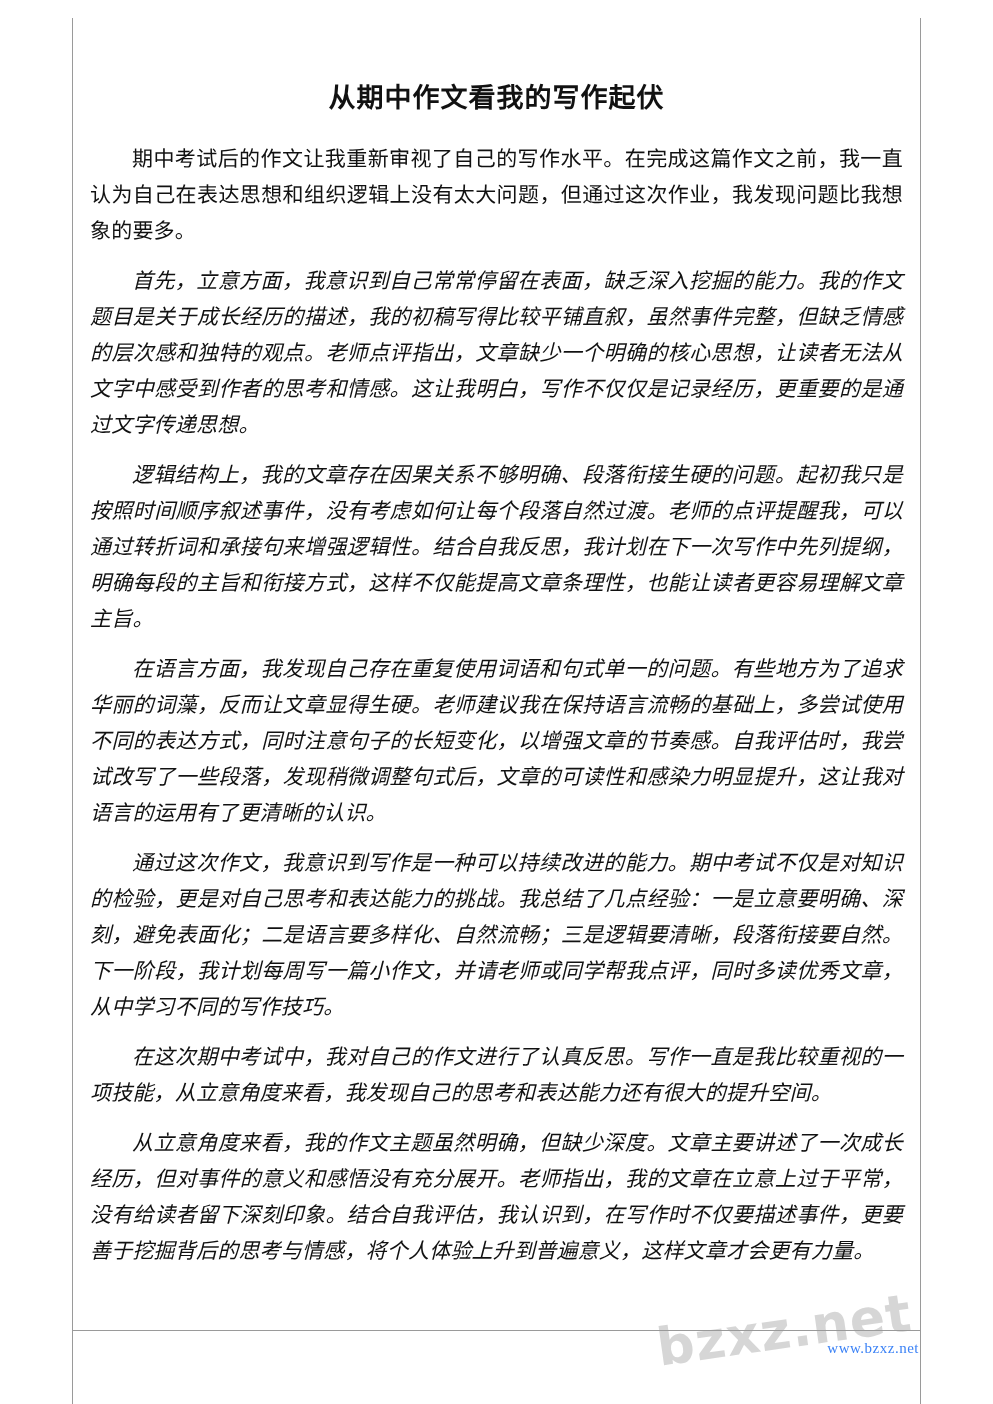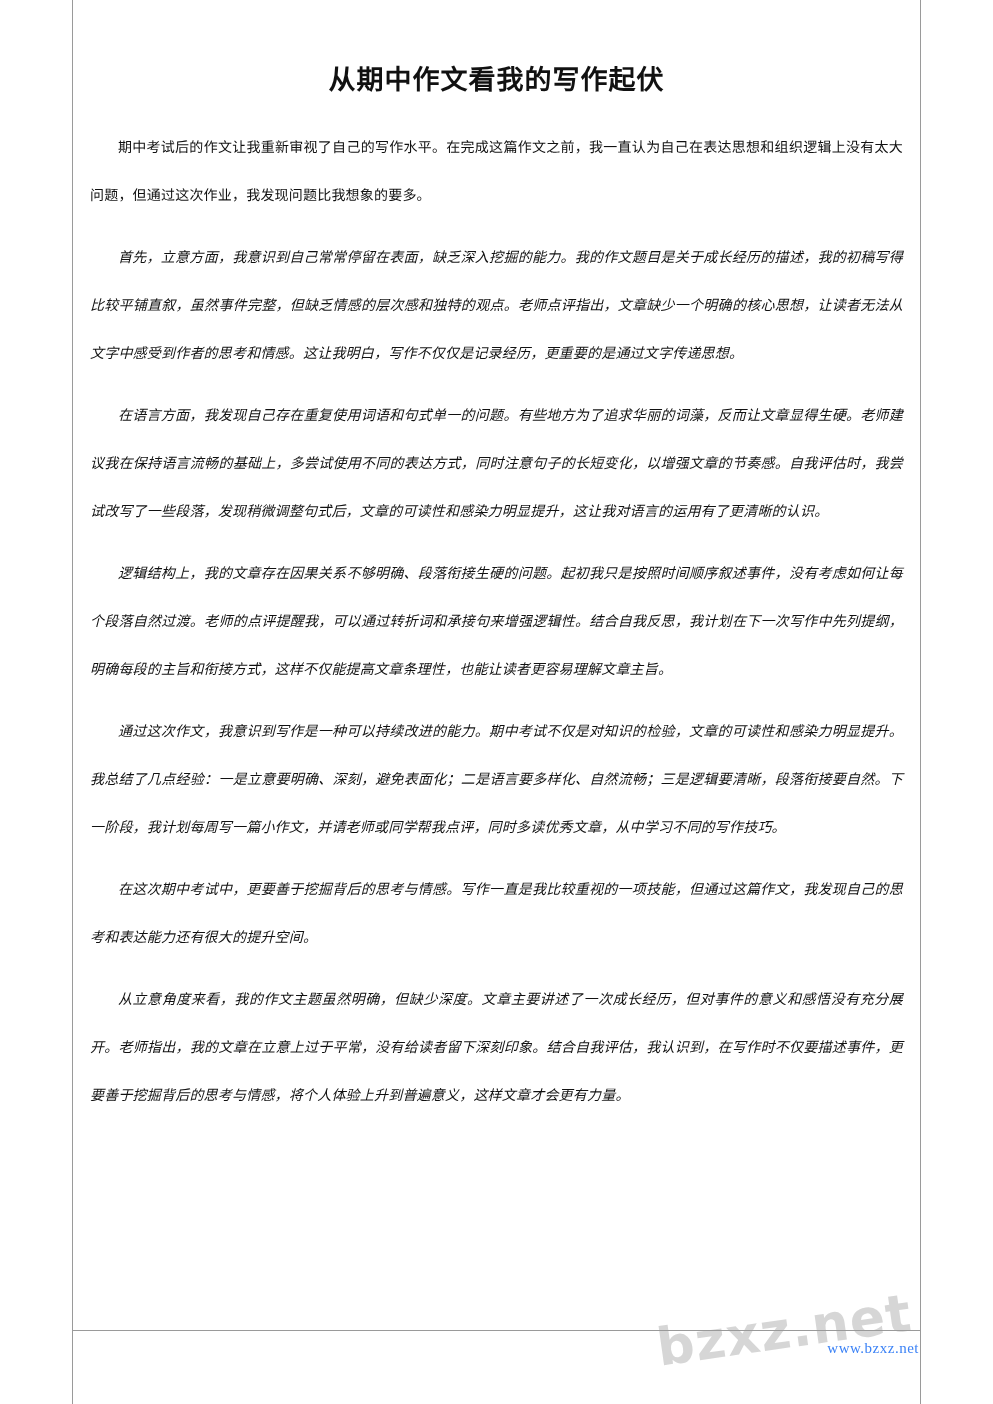--- a/index.html
+++ b/index.html
@@ -12,20 +12,21 @@
     height: 1404px;
     position: relative;
     font-family: "DejaVu Serif", "Liberation Serif", serif;
     color: #111111;
     overflow: hidden;
   }
   .page {
     position: absolute;
     inset: 0;
     padding: 8px;
+    margin-top: 18px;
   }
   
   .rule-left, .rule-right {
     position: absolute;
     top: 0;
     bottom: 0;
     width: 1px;
     background: #9a9a9a;
   }
   .rule-left { left: 72px; }
@@ -51,22 +52,22 @@
     letter-spacing: 1px;
     margin: 62px 0 0 0;
     line-height: 1.3;
     font-family: "DejaVu Serif", "Liberation Serif", serif;
   }
   .doc-title.second {
     margin-top: 96px;
   }
 
   p.para {
-    font-size: 14px;
-    line-height: 48px;
+    font-size: 21px;
+    line-height: 36px;
     margin: 0;
     padding: 0;
     text-indent: 2em;
     text-align: justify;
     text-justify: inter-ideograph;
     letter-spacing: 0.2px;
   }
   p.para.first-of-section {
     margin-top: 26px;
   }
@@ -125,26 +126,26 @@
   <div class="rule-left"></div>
   <div class="rule-right"></div>
 
   <div class="content">
     <div class="inner">
 
       <h1 class="doc-title">从期中作文看我的写作起伏</h1>
 
       <p class="para first-of-section">期中考试后的作文让我重新审视了自己的写作水平。在完成这篇作文之前，我一直认为自己在表达思想和组织逻辑上没有太大问题，但通过这次作业，我发现问题比我想象的要多。</p>
       <p class="para">首先，立意方面，我意识到自己常常停留在表面，缺乏深入挖掘的能力。我的作文题目是关于成长经历的描述，我的初稿写得比较平铺直叙，虽然事件完整，但缺乏情感的层次感和独特的观点。老师点评指出，文章缺少一个明确的核心思想，让读者无法从文字中感受到作者的思考和情感。这让我明白，写作不仅仅是记录经历，更重要的是通过文字传递思想。</p>
+      <p class="para">逻辑结构上，我的文章存在因果关系不够明确、段落衔接生硬的问题。起初我只是按照时间顺序叙述事件，没有考虑如何让每个段落自然过渡。老师的点评提醒我，可以通过转折词和承接句来增强逻辑性。结合自我反思，我计划在下一次写作中先列提纲，明确每段的主旨和衔接方式，这样不仅能提高文章条理性，也能让读者更容易理解文章主旨。</p>
       <p class="para">在语言方面，我发现自己存在重复使用词语和句式单一的问题。有些地方为了追求华丽的词藻，反而让文章显得生硬。老师建议我在保持语言流畅的基础上，多尝试使用不同的表达方式，同时注意句子的长短变化，以增强文章的节奏感。自我评估时，我尝试改写了一些段落，发现稍微调整句式后，文章的可读性和感染力明显提升，这让我对语言的运用有了更清晰的认识。</p>
-      <p class="para">逻辑结构上，我的文章存在因果关系不够明确、段落衔接生硬的问题。起初我只是按照时间顺序叙述事件，没有考虑如何让每个段落自然过渡。老师的点评提醒我，可以通过转折词和承接句来增强逻辑性。结合自我反思，我计划在下一次写作中先列提纲，明确每段的主旨和衔接方式，这样不仅能提高文章条理性，也能让读者更容易理解文章主旨。</p>
-      <p class="para">通过这次作文，我意识到写作是一种可以持续改进的能力。期中考试不仅是对知识的检验，文章的可读性和感染力明显提升。我总结了几点经验：一是立意要明确、深刻，避免表面化；二是语言要多样化、自然流畅；三是逻辑要清晰，段落衔接要自然。下一阶段，我计划每周写一篇小作文，并请老师或同学帮我点评，同时多读优秀文章，从中学习不同的写作技巧。</p>
+      <p class="para">通过这次作文，我意识到写作是一种可以持续改进的能力。期中考试不仅是对知识的检验，更是对自己思考和表达能力的挑战。我总结了几点经验：一是立意要明确、深刻，避免表面化；二是语言要多样化、自然流畅；三是逻辑要清晰，段落衔接要自然。下一阶段，我计划每周写一篇小作文，并请老师或同学帮我点评，同时多读优秀文章，从中学习不同的写作技巧。</p>
 
 
-      <p class="para first-of-section">在这次期中考试中，更要善于挖掘背后的思考与情感。写作一直是我比较重视的一项技能，但通过这篇作文，我发现自己的思考和表达能力还有很大的提升空间。</p>
+      <p class="para first-of-section">在这次期中考试中，我对自己的作文进行了认真反思。写作一直是我比较重视的一项技能，从立意角度来看，我发现自己的思考和表达能力还有很大的提升空间。</p>
       <p class="para">从立意角度来看，我的作文主题虽然明确，但缺少深度。文章主要讲述了一次成长经历，但对事件的意义和感悟没有充分展开。老师指出，我的文章在立意上过于平常，没有给读者留下深刻印象。结合自我评估，我认识到，在写作时不仅要描述事件，更要善于挖掘背后的思考与情感，将个人体验上升到普遍意义，这样文章才会更有力量。</p>
 
     </div>
   </div>
 
   <div class="watermark">bzxz.net</div>
 
   <div class="footer">
     <div class="footer-rule"></div>
     <div class="footer-text">www.bzxz.net</div>

